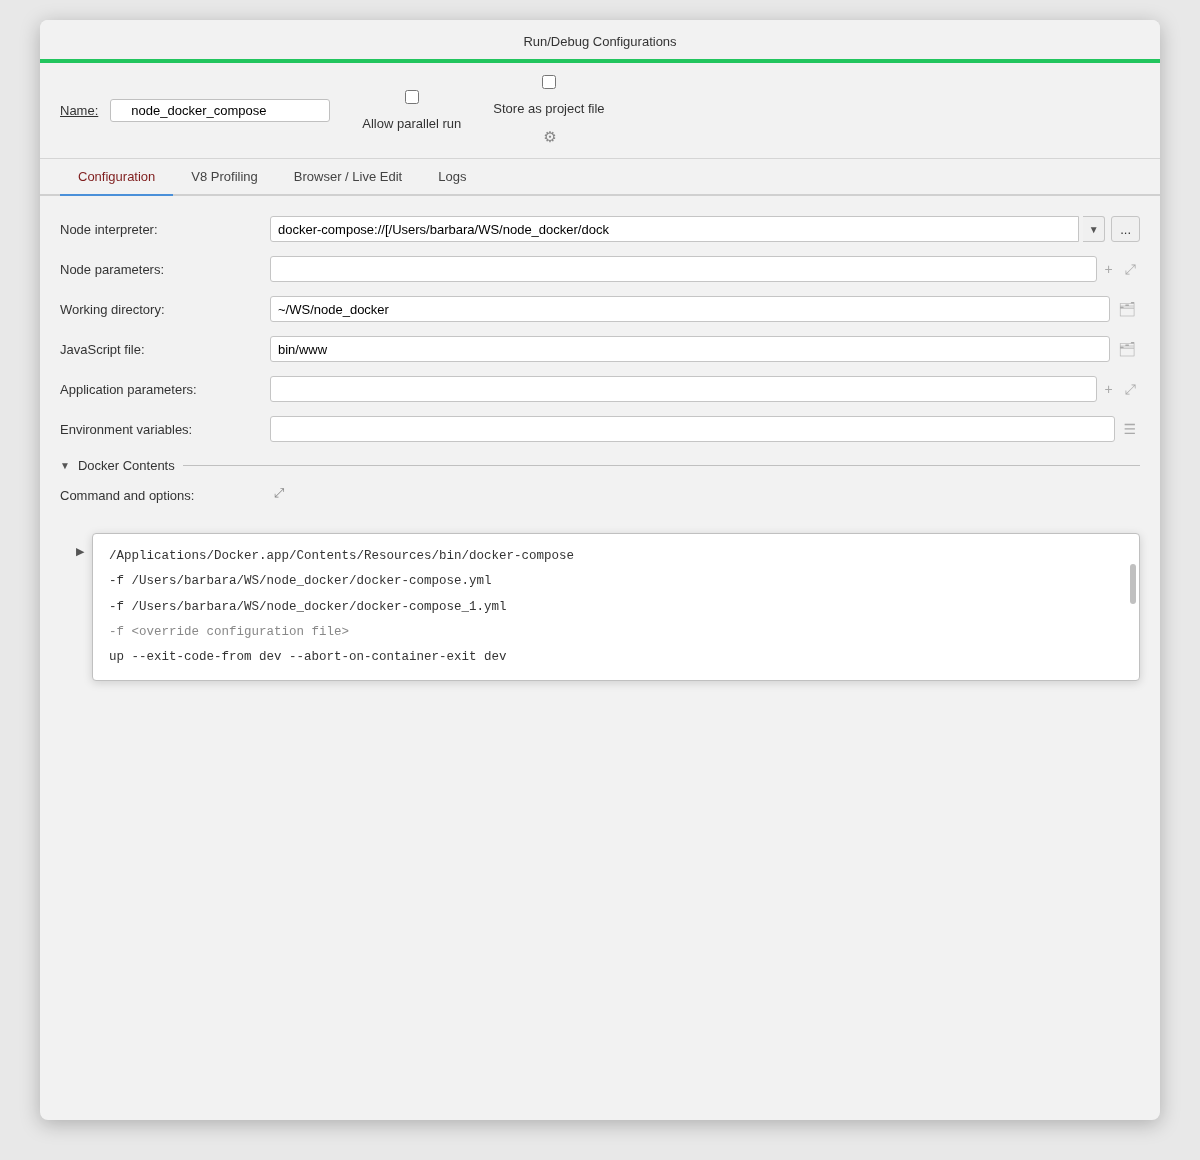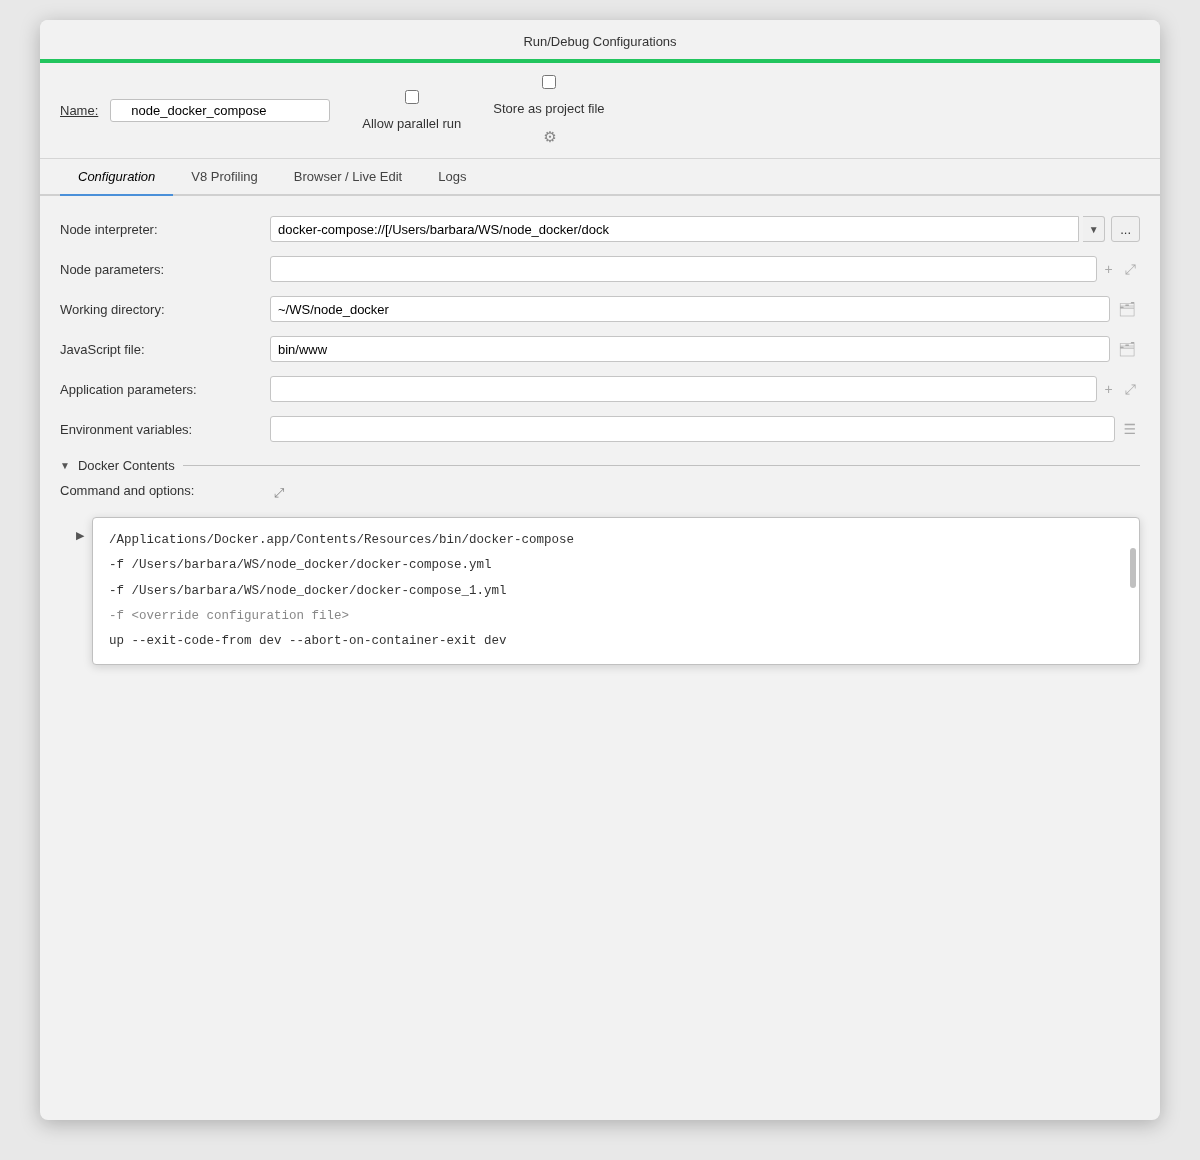--- a/index.html
+++ b/index.html
@@ -83,24 +83,23 @@
     .tab {
       padding: 10px 18px;
       font-size: 13px;
       color: #444;
       cursor: pointer;
       border-bottom: 2px solid transparent;
       margin-bottom: -2px;
       white-space: nowrap;
     }
     .tab.active {
-      color: #000000;
+      color: #7f1d1d;
       border-bottom: 2px solid #4a90d9;
       font-weight: 500;
-      font-style: italic;
     }
     .content {
       padding: 20px 20px;
       background: #f2f2f2;
     }
     .form-row {
       display: flex;
       align-items: center;
       margin-bottom: 14px;
       gap: 10px;
@@ -191,22 +190,22 @@
       font-weight: 500;
       color: #333;
     }
     .section-divider-line {
       flex: 1;
       height: 1px;
       background: #c0c0c0;
     }
     .command-row {
       display: flex;
-      align-items: flex-start;
-      margin-bottom: 10px;
+      align-items: flex-end;
+      margin-bottom: 26px;
       gap: 10px;
     }
     .command-label {
       font-size: 13px;
       color: #333;
       width: 200px;
       flex-shrink: 0;
     }
     .command-input {
       flex: 1;

